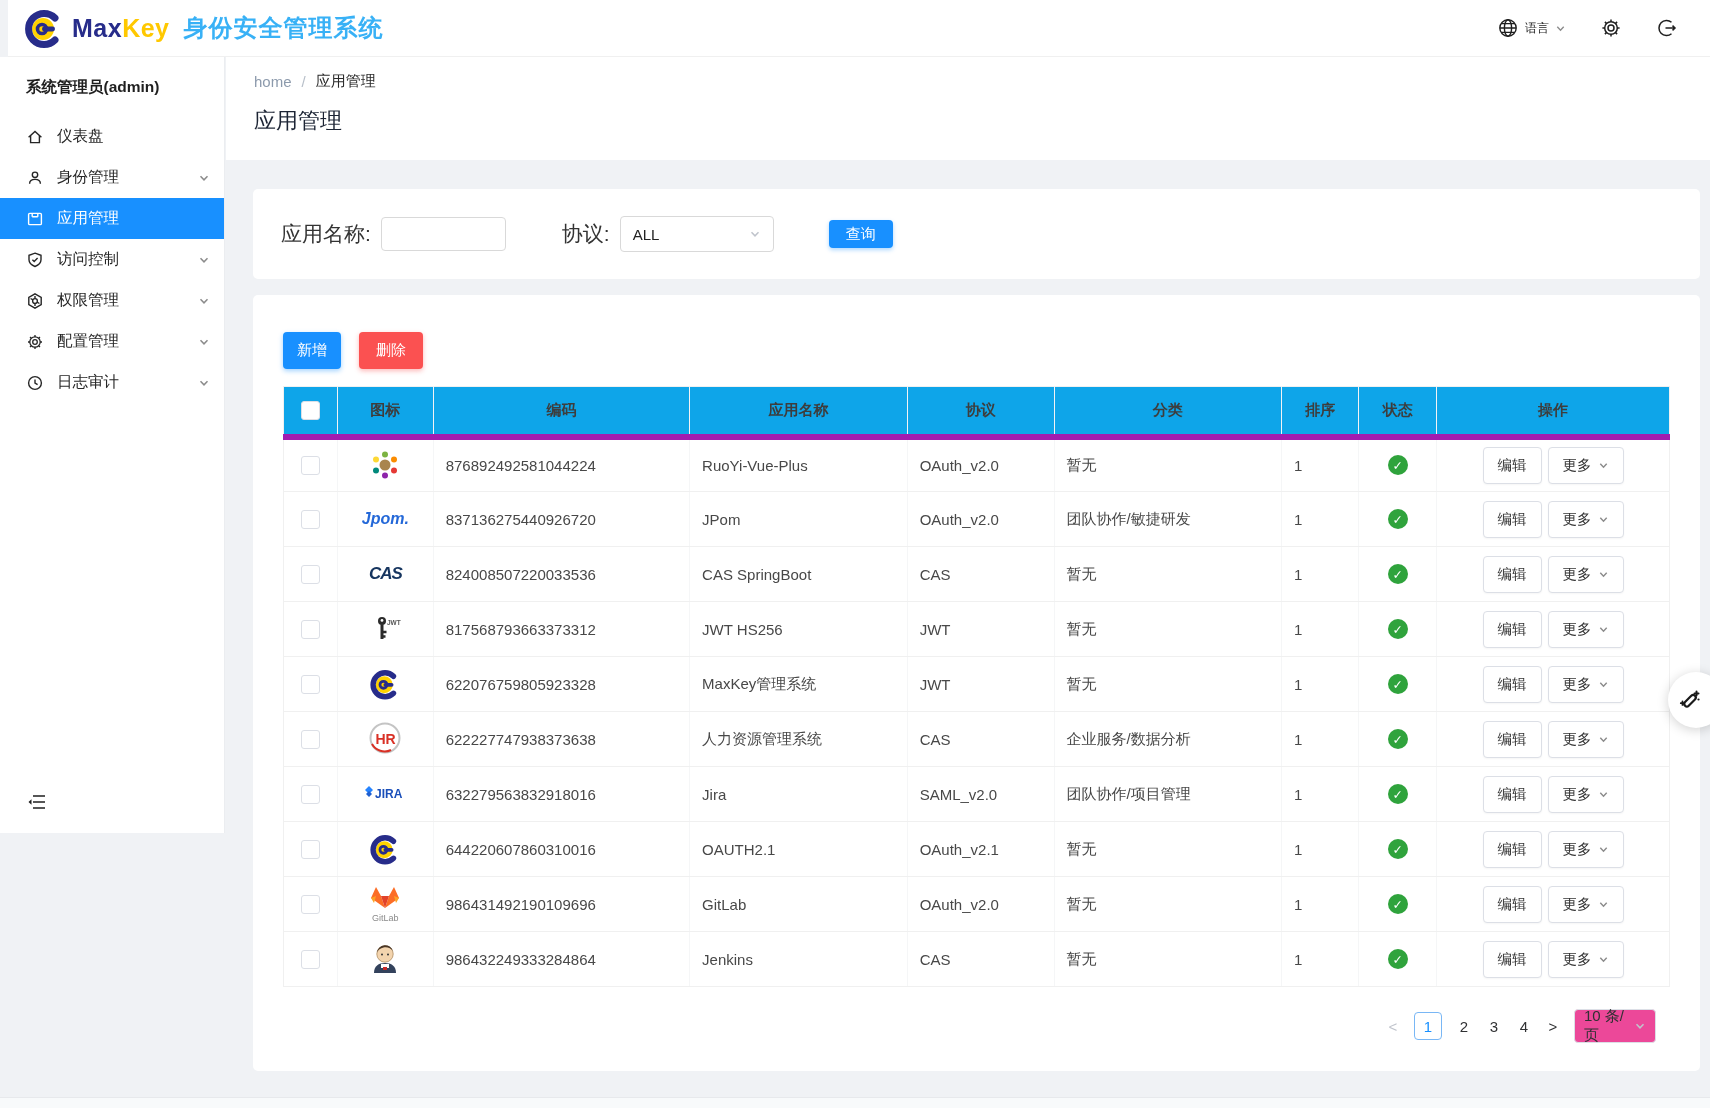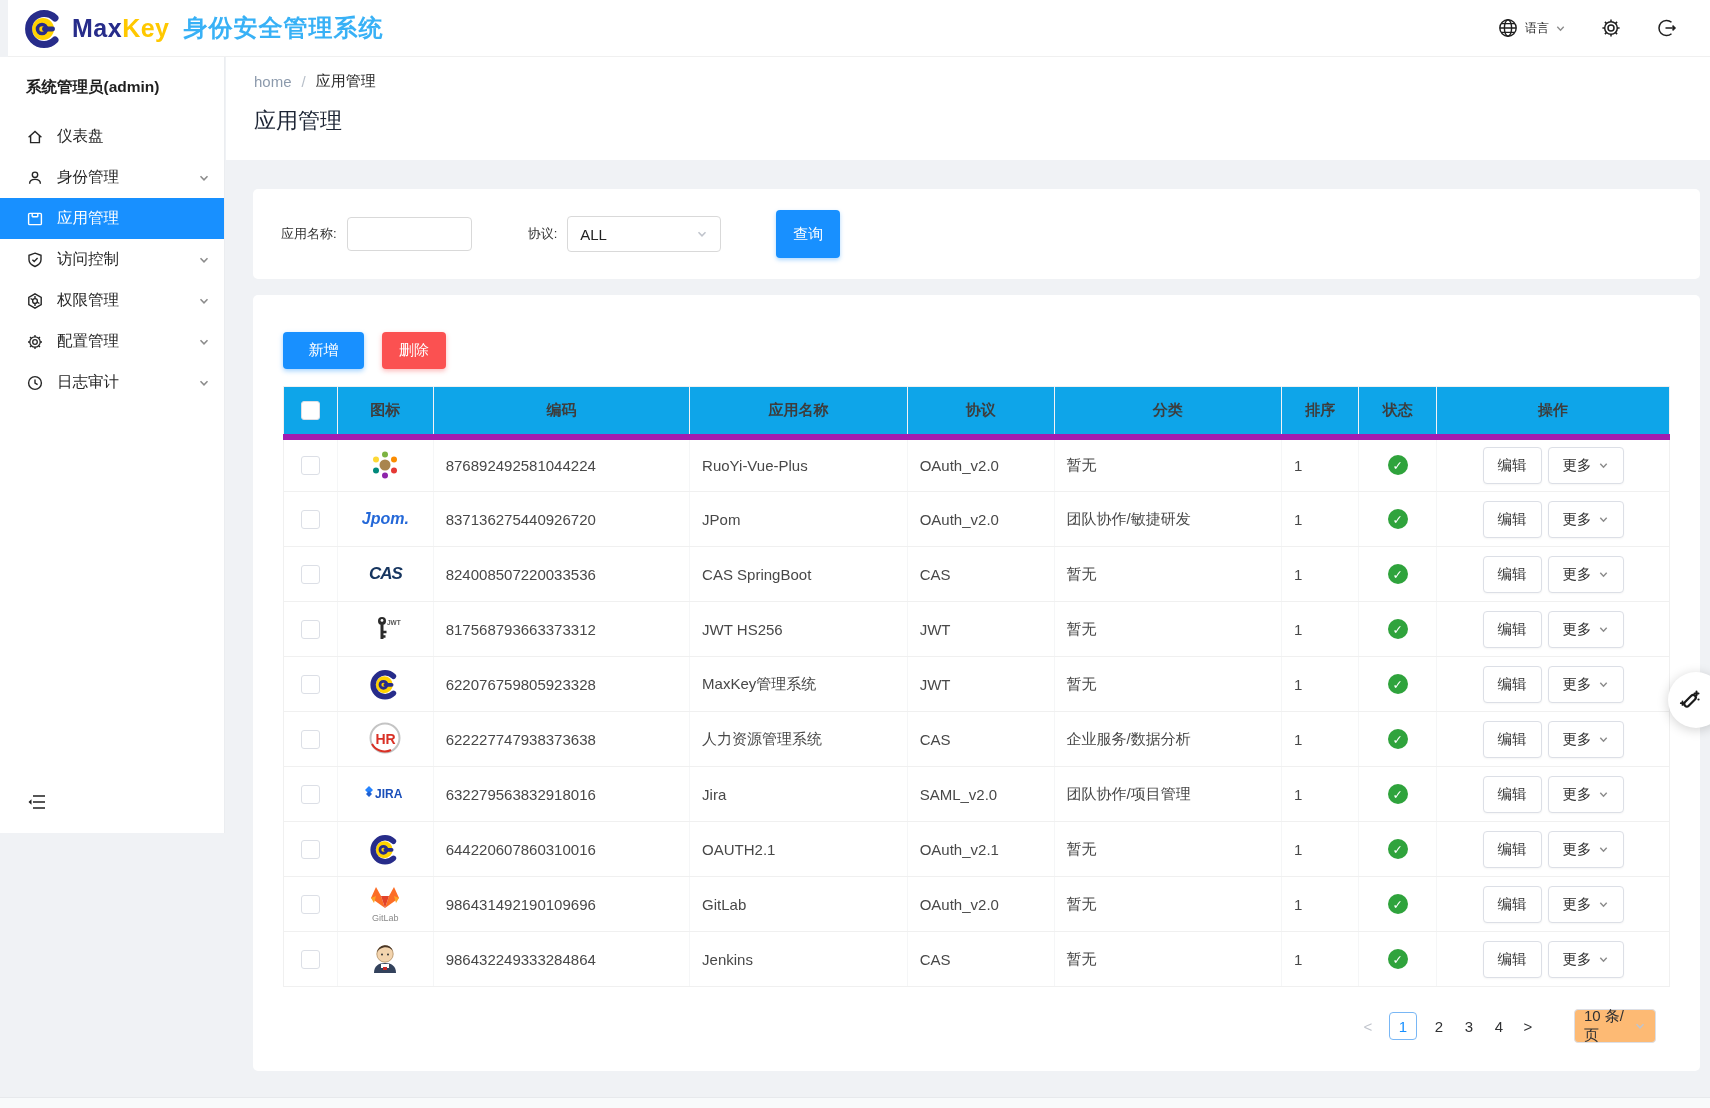--- a/index.html
+++ b/index.html
@@ -40,37 +40,37 @@
   .breadcrumb { font-size:15px; display:flex; gap:10px; align-items:center; }
   .bc-home { color:#8c9aac; cursor:pointer; }
   .bc-sep { color:#b7bfc9; }
   .bc-current { color:#2b2b2b; }
   .page-title { margin-top:15px; font-size:22px; font-weight:500; color:#1c2434; }
   .content { padding:29px 10px 0 27px; }
   .card { background:#fff; border-radius:5px; }
 
   
   .filter-card { height:90px; display:flex; align-items:center; padding:0 28px; }
-  .f-label { font-size:13px; color:#333; }
+  .f-label { font-size:21px; color:#333; }
   .f-input { width:125px; height:34px; border:1px solid #d9d9d9; border-radius:4px; margin-left:10px;
     font-size:14px; padding:0 8px; outline:none; background:#fff; }
   .f-select { width:154px; height:36px; border:1px solid #d9d9d9; border-radius:4px; margin-left:10px;
     display:flex; align-items:center; justify-content:space-between; padding:0 12px; font-size:15px; color:#222;
     cursor:pointer; background:#fff; }
   .f-select .sel-chevron, .pg-select .sel-chevron { width:12px; height:12px; color:#c0c4cc; display:inline-flex; }
   .gap1 { width:56px; } .gap2 { width:55px; }
   .btn { border:none; border-radius:4px; font-size:15px; color:#fff; cursor:pointer;
     display:inline-flex; align-items:center; justify-content:center;
     font-family:"Liberation Sans","DejaVu Sans",sans-serif; }
-  .btn-primary { background:var(--accent); width:64px; height:48px; box-shadow:0 2px 4px rgba(24,144,255,.35); }
+  .btn-primary { background:var(--accent); width:64px; height:28px; box-shadow:0 2px 4px rgba(24,144,255,.35); }
 
   
   .table-card { margin-top:16px; height:776px; padding:37px 30px 0; }
   .toolbar { display:flex; gap:18px; }
-  .btn-add { background:var(--accent); width:81px; height:37px; box-shadow:0 2px 5px rgba(24,144,255,.4); }
+  .btn-add { background:var(--accent); width:58px; height:37px; box-shadow:0 2px 5px rgba(24,144,255,.4); }
   .btn-del { background:var(--danger); width:64px; height:37px; box-shadow:0 2px 5px rgba(251,81,81,.4); }
 
   table.app-table { width:100%; margin-top:17px; border-collapse:collapse; table-layout:fixed;
     border:1px solid #f0f0f0; font-size:15px; }
   .app-table th { background:#0ea5e9; height:50px; font-weight:700; color:#3d3d3d; text-align:center;
     border-bottom:6px solid #a21caf; border-right:1px solid #f2f3f5; }
   .app-table td { height:55px; border-bottom:1px solid #f0f0f0; border-right:1px solid #f5f6f7;
     color:#484848; padding:0 12px; text-align:left; background:#fff; }
   .app-table th:last-child, .app-table td:last-child { border-right:none; }
   .col-check { width:3.9%; } .col-icon { width:6.9%; } .col-code { width:18.5%; }
@@ -91,21 +91,21 @@
 
   
   .pagination { display:flex; justify-content:flex-end; align-items:center; gap:14px; margin-top:22px;
     padding-right:14px; font-size:15px; color:#303133; }
   .pg-arrow { color:#c0c4cc; font-size:15px; cursor:default; width:14px; text-align:center; }
   .pg-arrow.enabled { color:#303133; cursor:pointer; }
   .pg-num { min-width:16px; text-align:center; cursor:pointer; }
   .pg-num.active { border:1px solid #79b7f5; color:var(--accent); border-radius:4px; width:28px; height:28px;
     display:inline-flex; align-items:center; justify-content:center; }
   .pg-select { width:82px; height:34px; border:1px solid #dcdfe6; border-radius:4px; display:flex;
-    align-items:center; justify-content:space-between; padding:16px 9px; cursor:pointer; background:#fdba74;margin-left:25px; }
+    align-items:center; justify-content:space-between; padding:16px 9px; cursor:pointer; background:#ec4899; }
 
   
   .float-wand { position:absolute; right:-14px; top:672px; width:56px; height:56px; border-radius:50%;
     background:#fff; box-shadow:0 2px 12px rgba(0,0,0,.18); display:flex; align-items:center;
     justify-content:flex-start; padding-left:9px; cursor:pointer; z-index:20; }
   .footer-strip { position:absolute; left:0; right:0; bottom:0; height:11px; background:#f8fafb;
     border-top:1px solid #e7e9ec; }
 
   svg { display:block; }
 </style>

